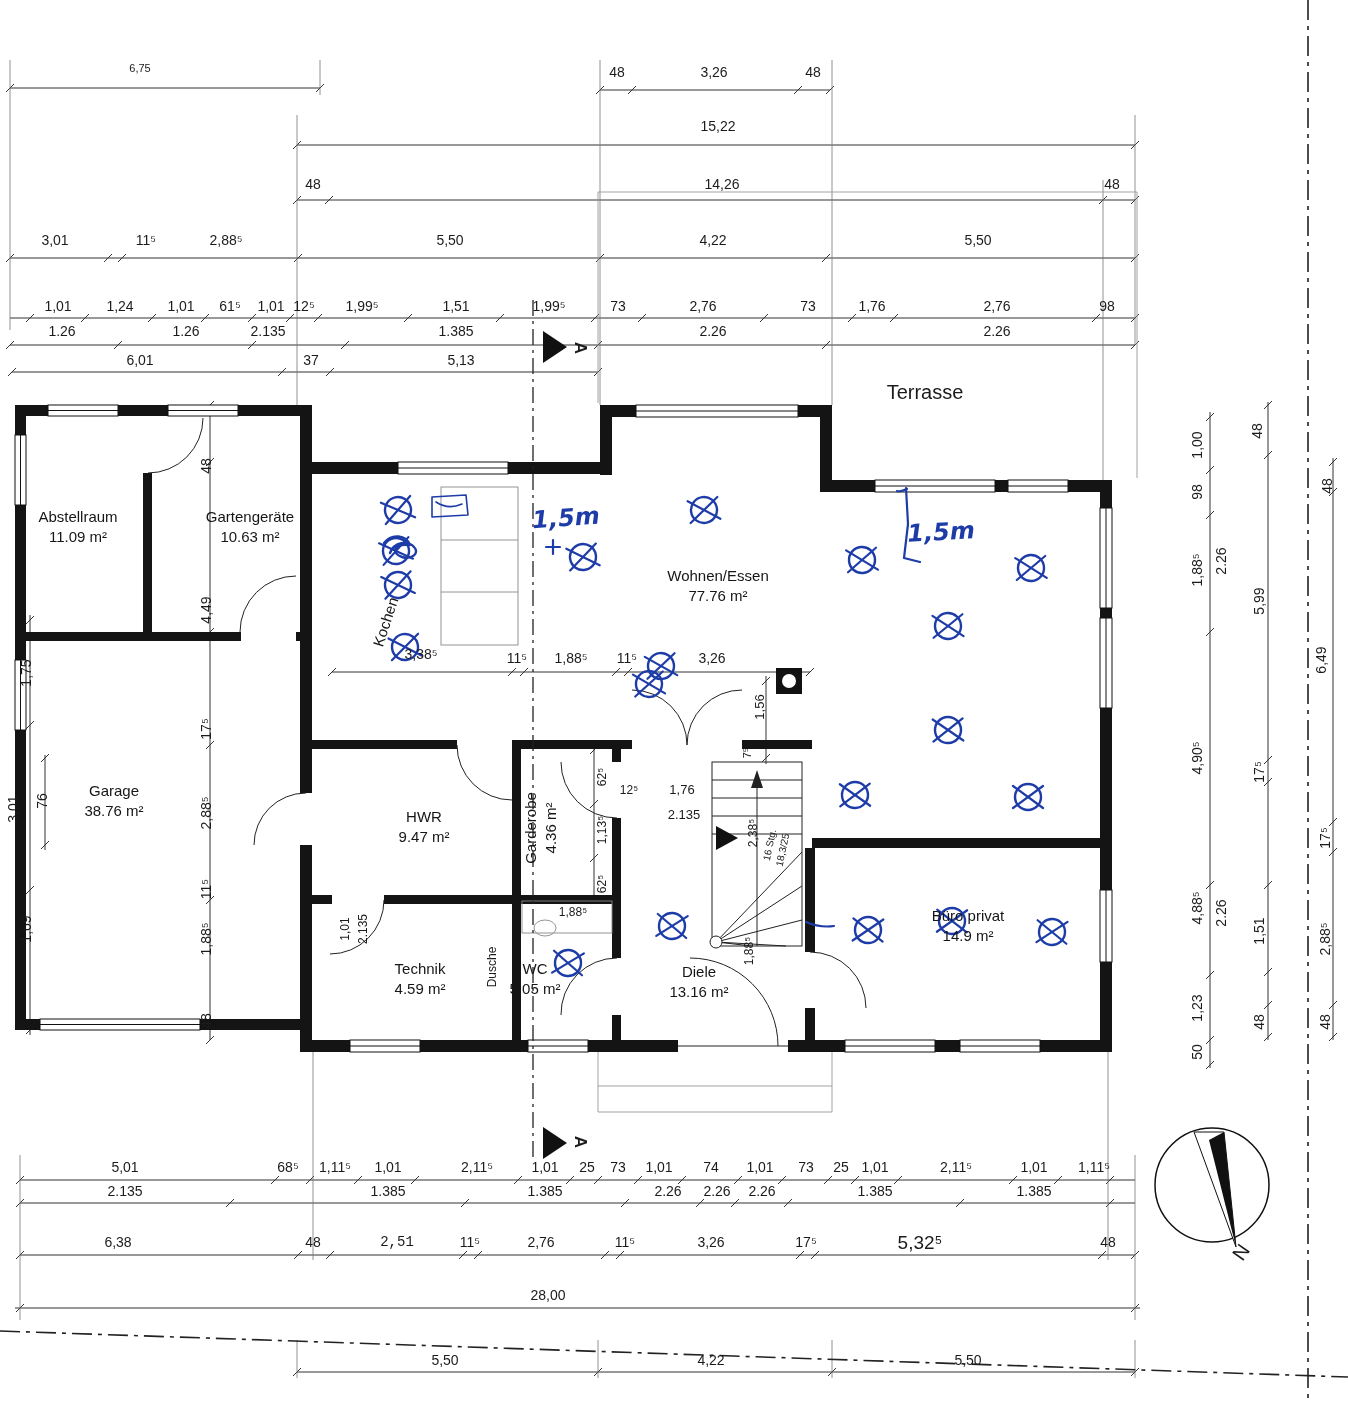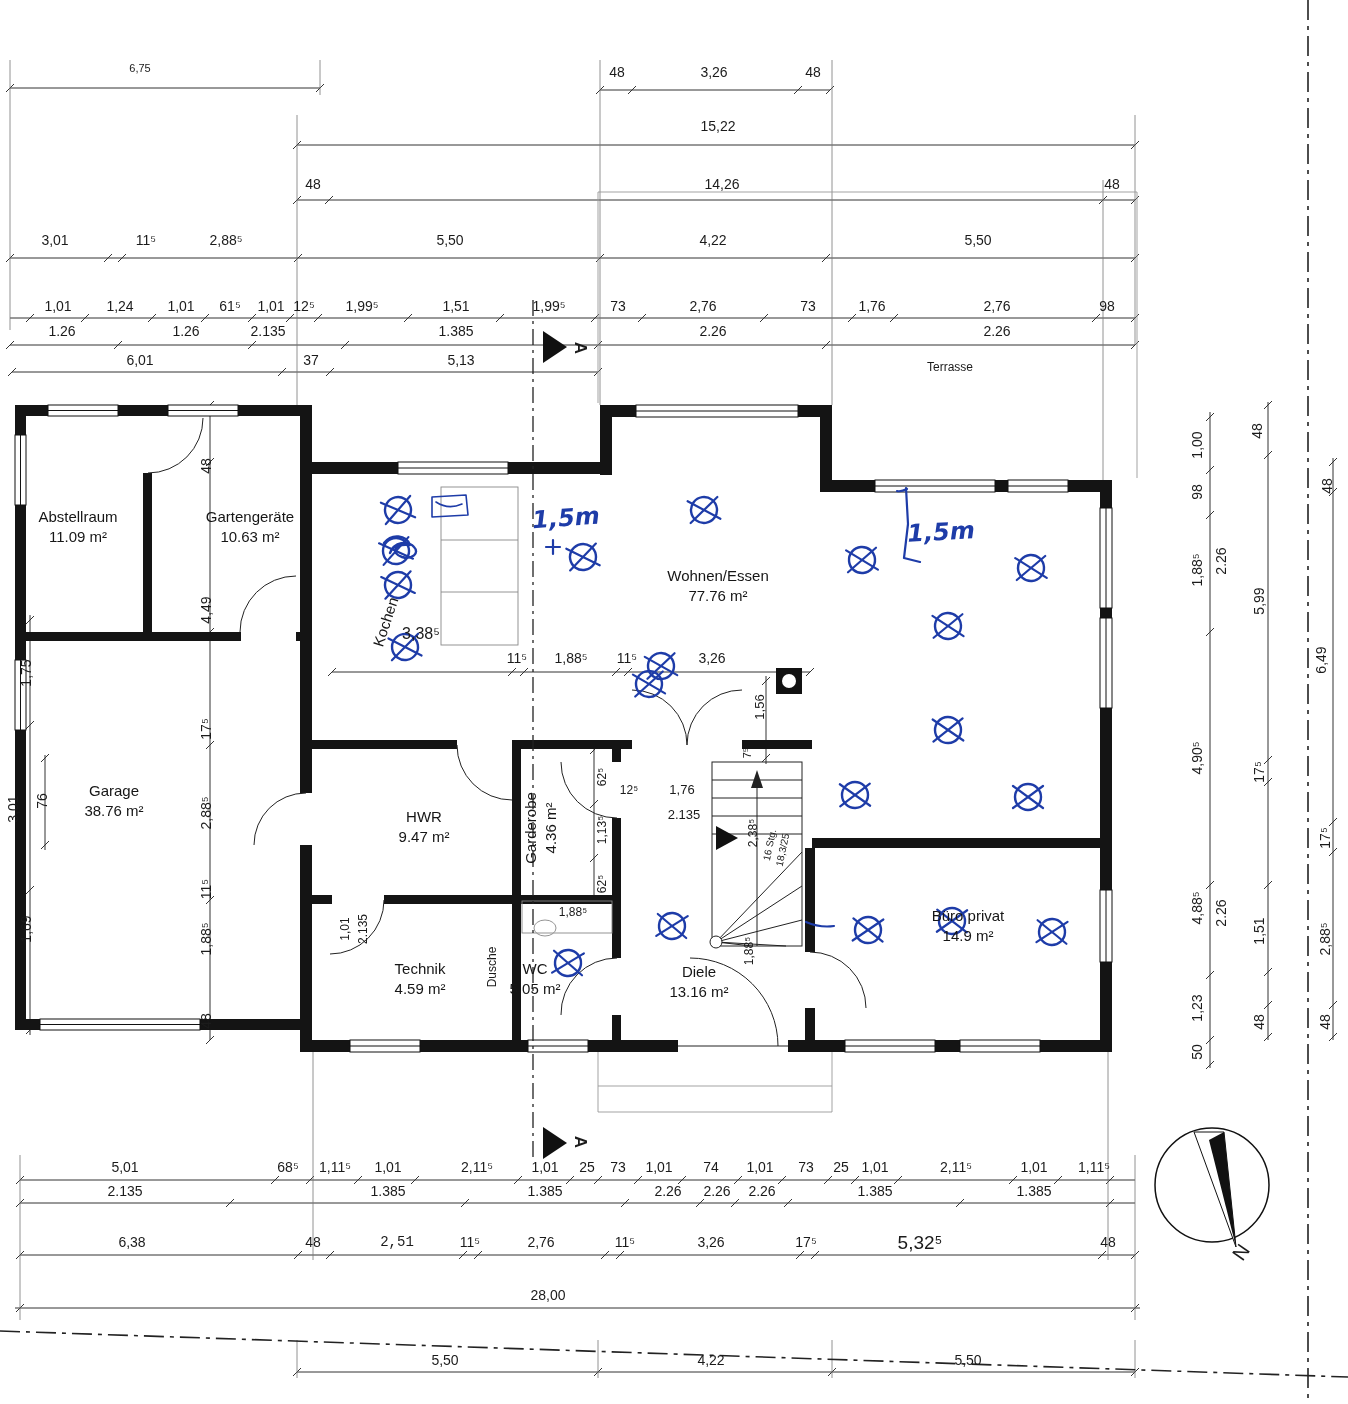--- a/index.html
+++ b/index.html
@@ -6,21 +6,21 @@
   .sheet{position:relative;width:1348px;height:1404px;background:#ffffff;overflow:hidden;
          font-family:"Liberation Sans",sans-serif;}
   .sheet svg{position:absolute;left:0;top:0;}
   #labels-layer{position:absolute;left:0;top:0;width:100%;height:100%;pointer-events:none;}
   .lbl{position:absolute;white-space:nowrap;color:#1b1b1b;line-height:1;
        transform:translate(-50%,-50%);font-size:14px;}
   .hand{color:#1e3ca8;font-style:italic;font-family:"DejaVu Sans",sans-serif;font-weight:bold;}
   .room{position:absolute;text-align:center;color:#161616;transform:translate(-50%,-50%);line-height:1.35;}
   .room-name{font-size:15px;}
   .room-area{font-size:15px;}
-  .terrasse{left:925px;top:367px;font-size:12px;margin-left:25px;}
+  .terrasse{left:925px;top:392px;font-size:20px;}
   .secA{font-size:17px;font-weight:bold;}
   .secA.top{left:580px;top:348px;transform:translate(-50%,-50%) rotate(90deg);}
   .secA.bot{left:580px;top:1142px;transform:translate(-50%,-50%) rotate(90deg);}
   .north{left:1241px;top:1252px;font-size:20px;transform:translate(-50%,-50%) rotate(-55deg);}
 </style>
 </head>
 <body>
 
 <div class="sheet">
 
@@ -363,21 +363,21 @@
       <span class="lbl" style="left: 1107px; top: 306px; font-size: 14px; transform: translate(-50%, -50%) rotate(0deg);">98</span>
       <span class="lbl" style="left: 62px; top: 331px; font-size: 14px; transform: translate(-50%, -50%) rotate(0deg);">1.26</span>
       <span class="lbl" style="left: 186px; top: 331px; font-size: 14px; transform: translate(-50%, -50%) rotate(0deg);">1.26</span>
       <span class="lbl" style="left: 268px; top: 331px; font-size: 14px; transform: translate(-50%, -50%) rotate(0deg);">2.135</span>
       <span class="lbl" style="left: 456px; top: 331px; font-size: 14px; transform: translate(-50%, -50%) rotate(0deg);">1.385</span>
       <span class="lbl" style="left: 713px; top: 331px; font-size: 14px; transform: translate(-50%, -50%) rotate(0deg);">2.26</span>
       <span class="lbl" style="left: 997px; top: 331px; font-size: 14px; transform: translate(-50%, -50%) rotate(0deg);">2.26</span>
       <span class="lbl" style="left: 140px; top: 360px; font-size: 14px; transform: translate(-50%, -50%) rotate(0deg);">6,01</span>
       <span class="lbl" style="left: 311px; top: 360px; font-size: 14px; transform: translate(-50%, -50%) rotate(0deg);">37</span>
       <span class="lbl" style="left: 461px; top: 360px; font-size: 14px; transform: translate(-50%, -50%) rotate(0deg);">5,13</span>
-      <span class="lbl" style="left: 421px; top: 634px; font-size: 16px; transform: translate(-50%, -50%) rotate(0deg);">3,38⁵</span>
+      <span class="lbl" style="left: 421px; top: 654px; font-size: 14px; transform: translate(-50%, -50%) rotate(0deg);">3,38⁵</span>
       <span class="lbl" style="left: 517px; top: 658px; font-size: 14px; transform: translate(-50%, -50%) rotate(0deg);">11⁵</span>
       <span class="lbl" style="left: 571px; top: 658px; font-size: 14px; transform: translate(-50%, -50%) rotate(0deg);">1,88⁵</span>
       <span class="lbl" style="left: 627px; top: 658px; font-size: 14px; transform: translate(-50%, -50%) rotate(0deg);">11⁵</span>
       <span class="lbl" style="left: 712px; top: 658px; font-size: 14px; transform: translate(-50%, -50%) rotate(0deg);">3,26</span>
       <span class="lbl" style="left: 759px; top: 707px; font-size: 13px; transform: translate(-50%, -50%) rotate(-90deg);">1,56</span>
       <span class="lbl" style="left: 747px; top: 753px; font-size: 11px; transform: translate(-50%, -50%) rotate(-90deg);">7⁵</span>
       <span class="lbl" style="left: 629px; top: 790px; font-size: 12px; transform: translate(-50%, -50%) rotate(0deg);">12⁵</span>
       <span class="lbl" style="left: 682px; top: 789px; font-size: 13px; transform: translate(-50%, -50%) rotate(0deg);">1,76</span>
       <span class="lbl" style="left: 684px; top: 814px; font-size: 13px; transform: translate(-50%, -50%) rotate(0deg);">2.135</span>
       <span class="lbl" style="left: 602px; top: 777px; font-size: 12px; transform: translate(-50%, -50%) rotate(-90deg);">62⁵</span>
@@ -439,21 +439,21 @@
       <span class="lbl" style="left: 1034px; top: 1167px; font-size: 14px; transform: translate(-50%, -50%) rotate(0deg);">1,01</span>
       <span class="lbl" style="left: 1094px; top: 1167px; font-size: 14px; transform: translate(-50%, -50%) rotate(0deg);">1,11⁵</span>
       <span class="lbl" style="left: 125px; top: 1191px; font-size: 14px; transform: translate(-50%, -50%) rotate(0deg);">2.135</span>
       <span class="lbl" style="left: 388px; top: 1191px; font-size: 14px; transform: translate(-50%, -50%) rotate(0deg);">1.385</span>
       <span class="lbl" style="left: 545px; top: 1191px; font-size: 14px; transform: translate(-50%, -50%) rotate(0deg);">1.385</span>
       <span class="lbl" style="left: 668px; top: 1191px; font-size: 14px; transform: translate(-50%, -50%) rotate(0deg);">2.26</span>
       <span class="lbl" style="left: 717px; top: 1191px; font-size: 14px; transform: translate(-50%, -50%) rotate(0deg);">2.26</span>
       <span class="lbl" style="left: 762px; top: 1191px; font-size: 14px; transform: translate(-50%, -50%) rotate(0deg);">2.26</span>
       <span class="lbl" style="left: 875px; top: 1191px; font-size: 14px; transform: translate(-50%, -50%) rotate(0deg);">1.385</span>
       <span class="lbl" style="left: 1034px; top: 1191px; font-size: 14px; transform: translate(-50%, -50%) rotate(0deg);">1.385</span>
-      <span class="lbl" style="left: 132px; top: 1242px; font-size: 14px; transform: translate(-50%, -50%) rotate(0deg);">6,38</span>
+      <span class="lbl" style="left: 118px; top: 1242px; font-size: 14px; transform: translate(-50%, -50%) rotate(0deg);">6,38</span>
       <span class="lbl" style="left: 313px; top: 1242px; font-size: 14px; transform: translate(-50%, -50%) rotate(0deg);">48</span>
       <span class="lbl" style="left: 397px; top: 1242px; font-size: 14px; transform: translate(-50%, -50%) rotate(0deg); font-family: Liberation Mono, monospace;">2,51</span>
       <span class="lbl" style="left: 470px; top: 1242px; font-size: 14px; transform: translate(-50%, -50%) rotate(0deg);">11⁵</span>
       <span class="lbl" style="left: 541px; top: 1242px; font-size: 14px; transform: translate(-50%, -50%) rotate(0deg);">2,76</span>
       <span class="lbl" style="left: 625px; top: 1242px; font-size: 14px; transform: translate(-50%, -50%) rotate(0deg);">11⁵</span>
       <span class="lbl" style="left: 711px; top: 1242px; font-size: 14px; transform: translate(-50%, -50%) rotate(0deg);">3,26</span>
       <span class="lbl" style="left: 806px; top: 1242px; font-size: 14px; transform: translate(-50%, -50%) rotate(0deg);">17⁵</span>
       <span class="lbl" style="left: 920px; top: 1242px; font-size: 19px; transform: translate(-50%, -50%) rotate(0deg);">5,32⁵</span>
       <span class="lbl" style="left: 1108px; top: 1242px; font-size: 14px; transform: translate(-50%, -50%) rotate(0deg);">48</span>
       <span class="lbl" style="left: 548px; top: 1295px; font-size: 14px; transform: translate(-50%, -50%) rotate(0deg);">28,00</span>

